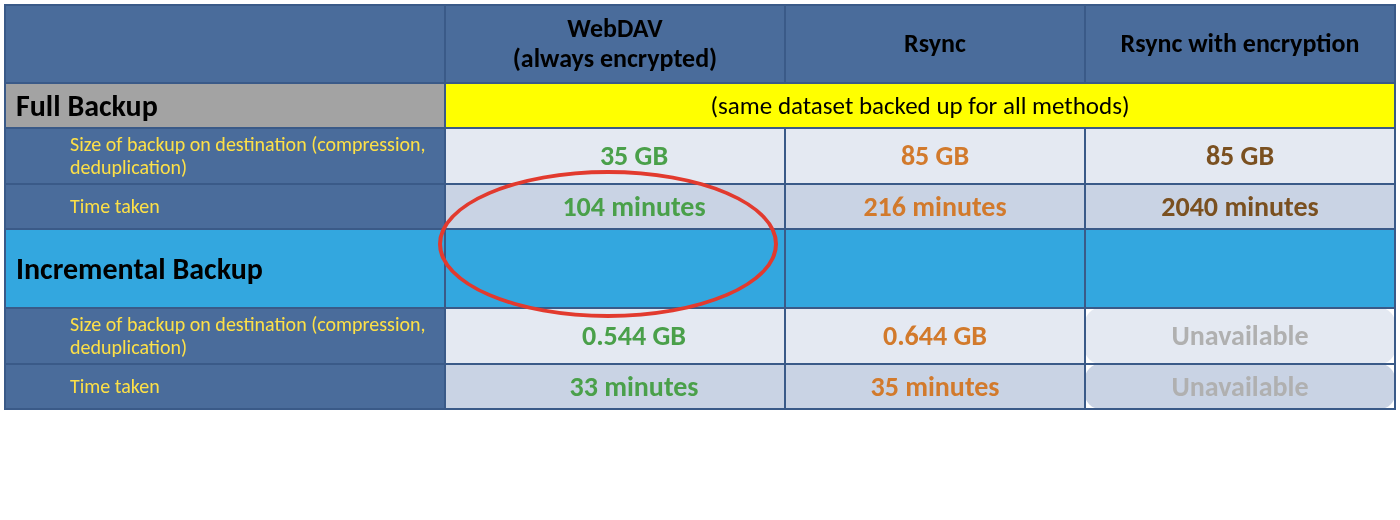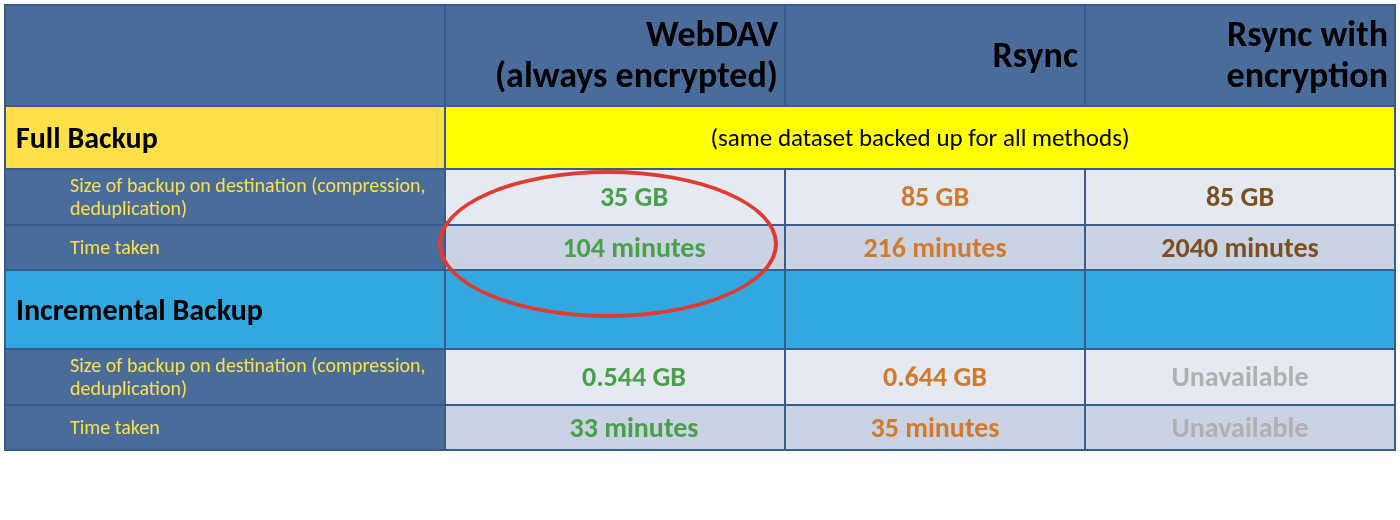--- a/index.html
+++ b/index.html
@@ -21,30 +21,30 @@
     padding: 4px 10px;
     vertical-align: middle;
   }
   .hdr-blank {
     background: #4a6c9b;
   }
   .hdr-col {
     background: #4a6c9b;
     color: #000;
     font-weight: 700;
-    font-size: 36px;
-    text-align: right;
+    font-size: 26px;
+    text-align: center;
     line-height: 1.15;
     padding: 8px 6px;
   }
   .section-yellow {
-    background: #fde047;
+    background: #a3a3a3;
     font-weight: 700;
     font-size: 30px;
-    padding: 12px 10px;
+    padding: 3px 10px;
   }
   .section-yellow-note {
     background: #ffff00;
     text-align: center;
     font-size: 25px;
     font-weight: 400;
     vertical-align: middle;
     margin-left: 27px;
   }
   .section-blue {
@@ -66,21 +66,21 @@
   .val {
     text-align: center;
     font-weight: 700;
     font-size: 28px;
   }
   .row-light { background: #e4e9f2; }
   .row-mid  { background: #c9d3e4; }
   .c-green  { color: #4aa04a; padding-left: 48px; }
   .c-orange { color: #d27a2c; }
   .c-brown  { color: #7a5020; }
-  .c-gray   { color: #b0b0b0; }
+  .c-gray   { color: #b0b0b0; border-radius: 15px; }
   .circle {
     position: absolute;
     border: 4px solid #e23a2e;
     border-radius: 50%;
     pointer-events: none;
   }
 </style>
 </head>
 <body>
 

